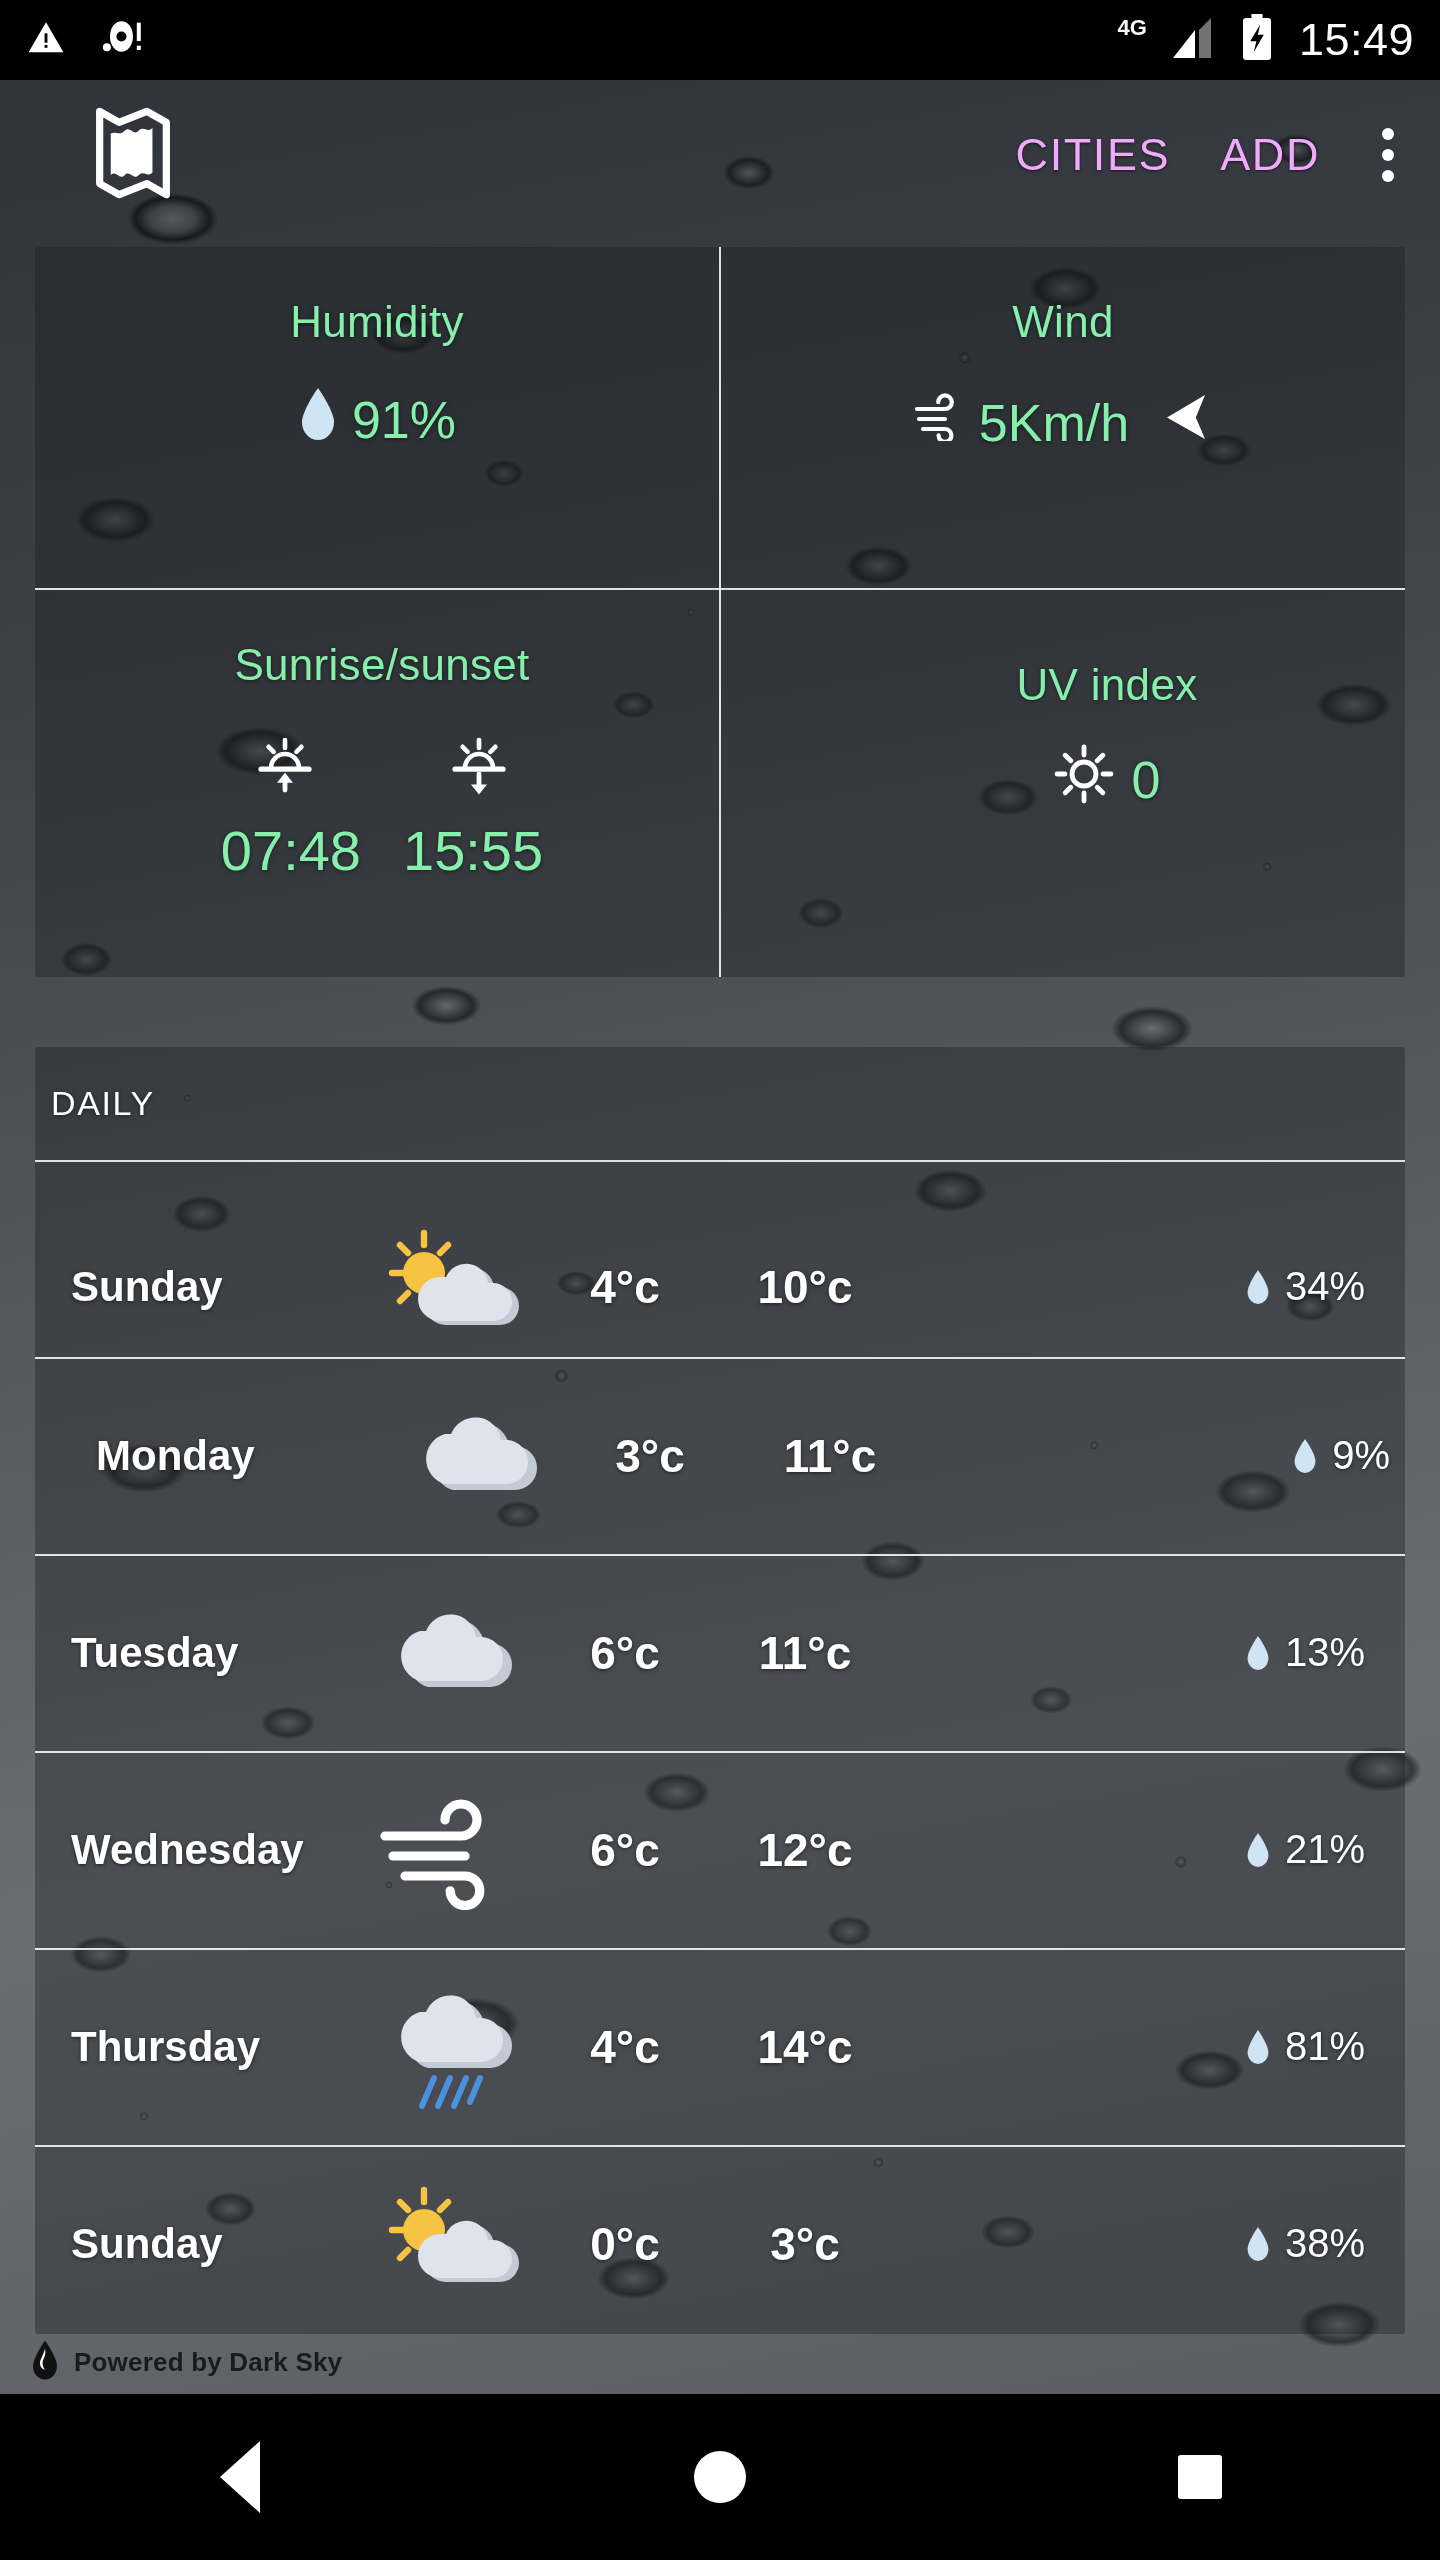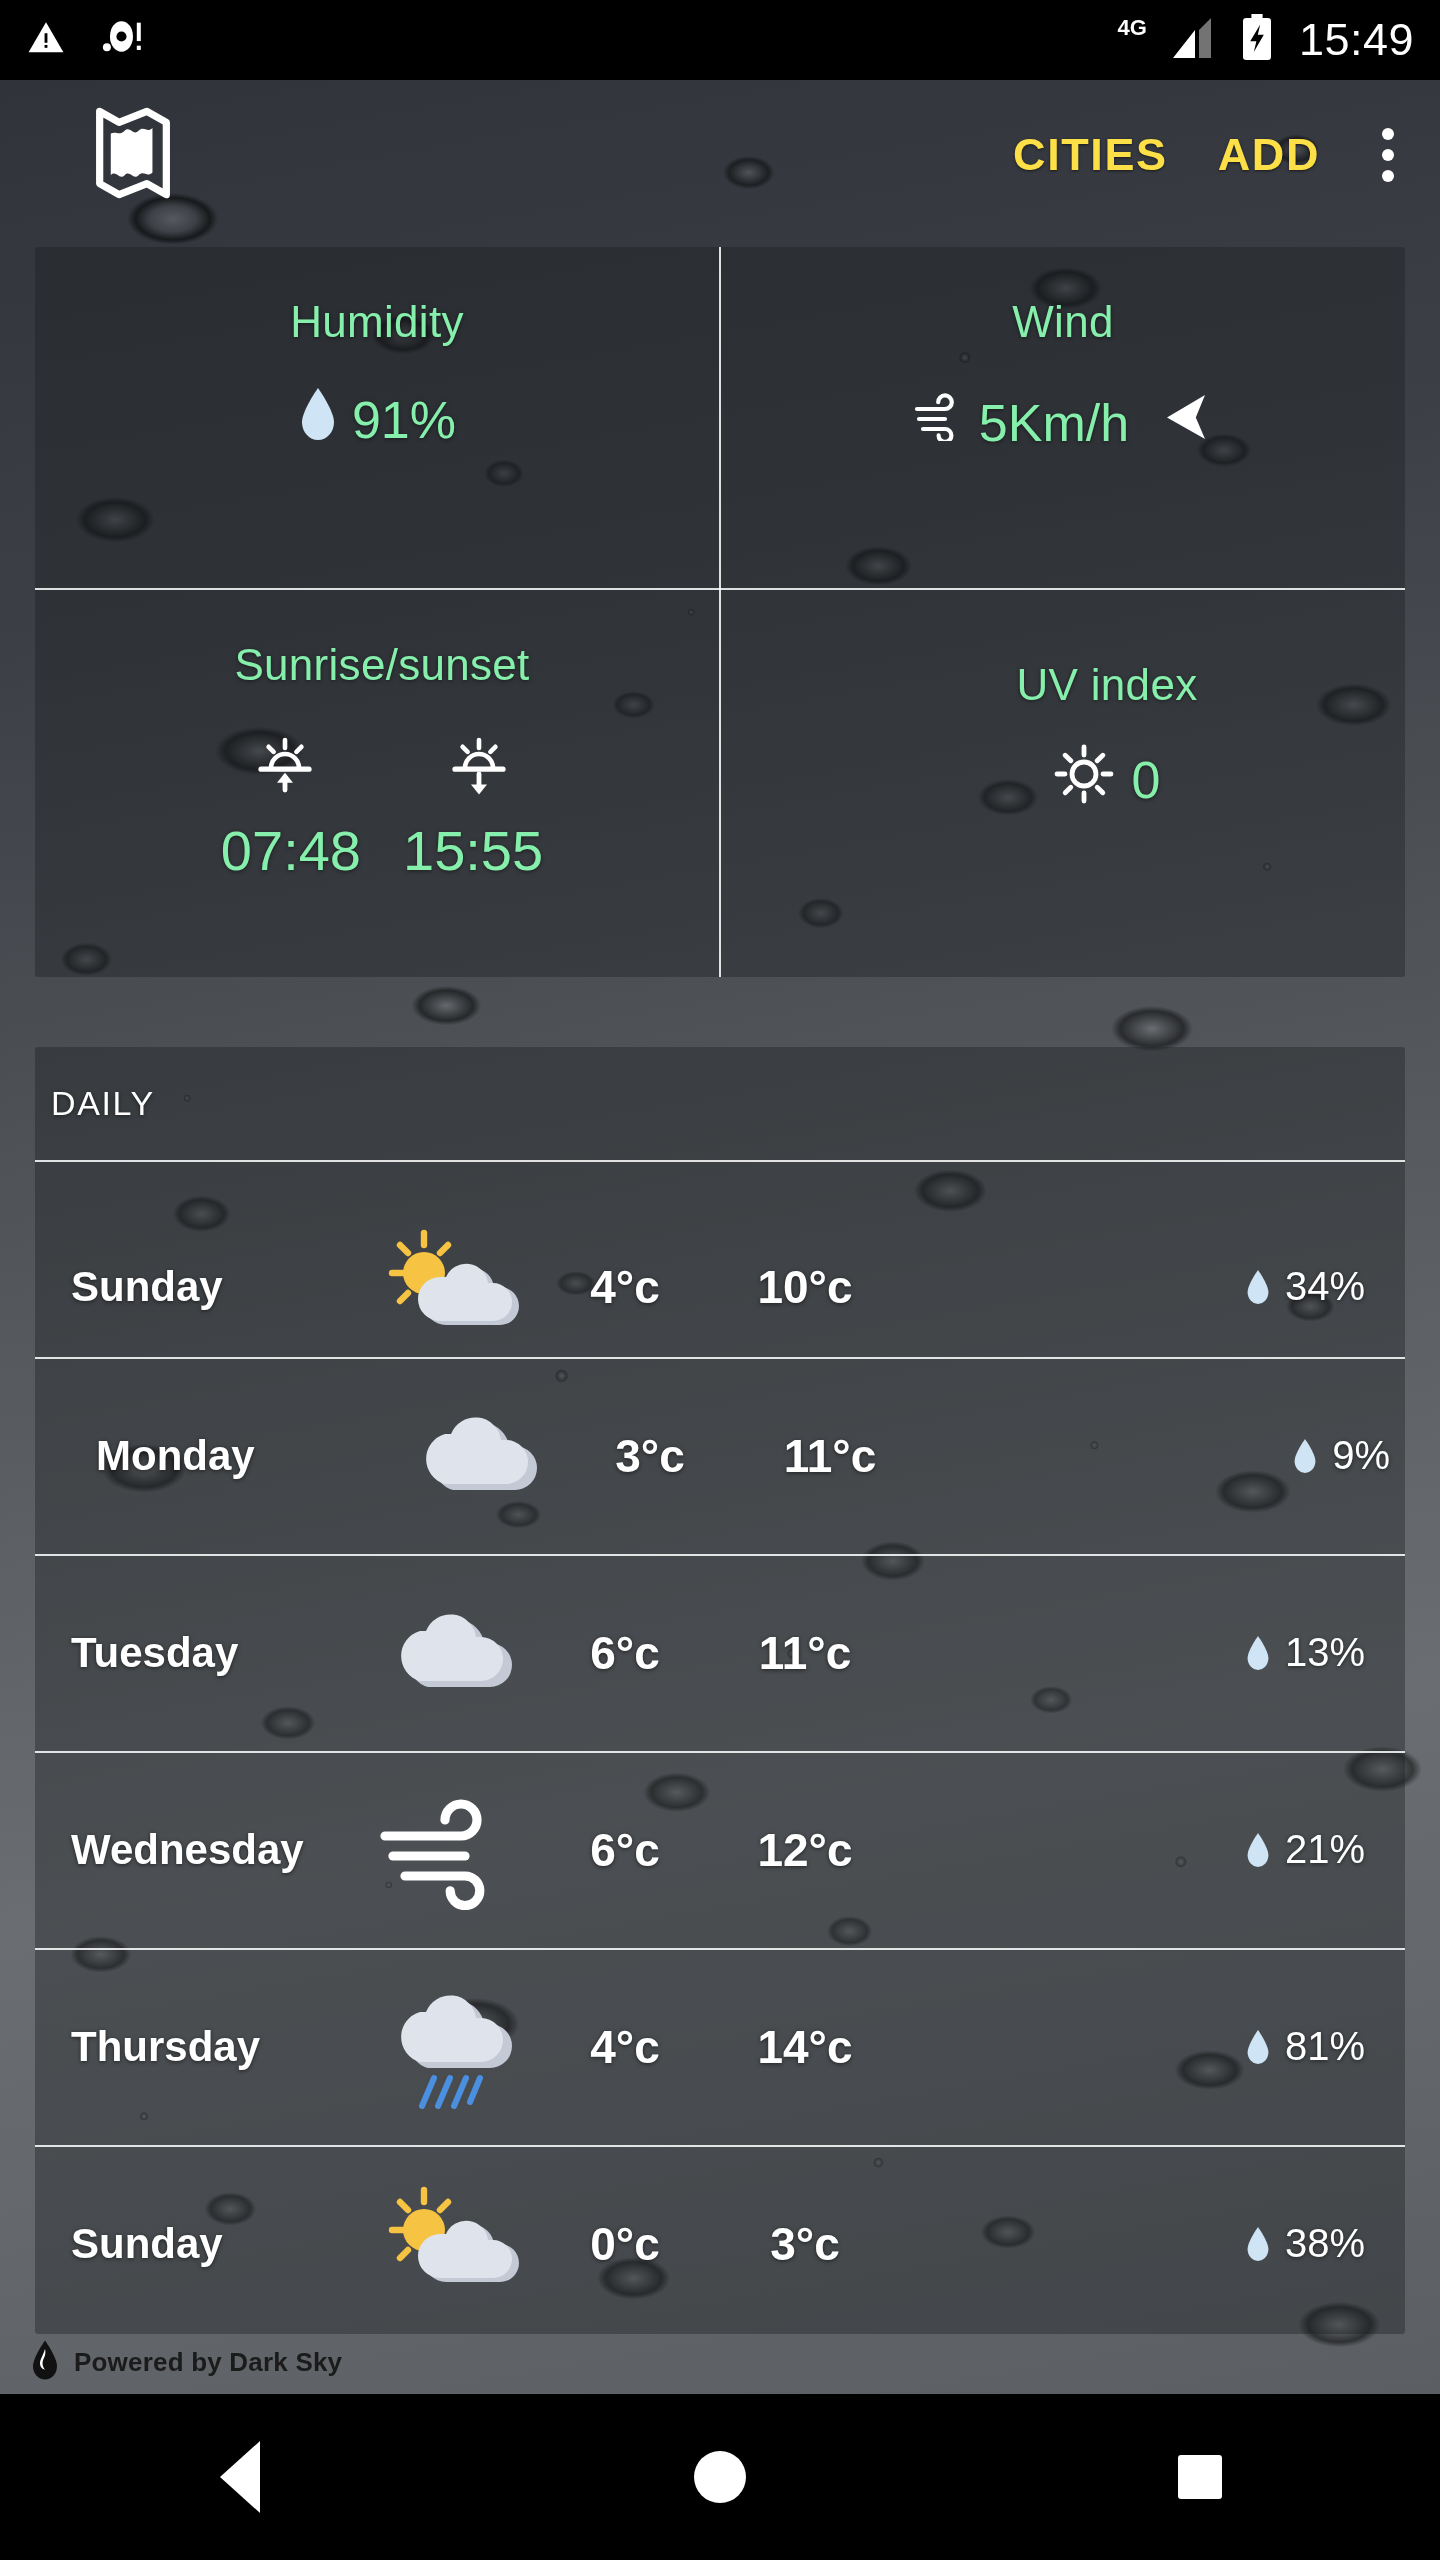--- a/index.html
+++ b/index.html
@@ -89,21 +89,21 @@
   .sb-right{ margin-left:auto; display:flex; align-items:center; gap:26px; padding-right:26px; }
   .sb-time{ font-size:45px; font-weight:400; letter-spacing:.5px; }
   .netlabel{ font-size:22px; font-weight:700; position:relative; top:-12px; margin-right:-6px;}
 
   
   #appbar{
     position:absolute; left:0; top:80px; width:1440px; height:150px;
     display:flex; align-items:center; padding:0 34px 0 90px; color:#fff;
   }
   .appbar-actions{ margin-left:auto; display:flex; align-items:center; gap:50px; }
-  .ab-text{ font-size:45px; font-weight:700; letter-spacing:1.6px; color:#fde047;
+  .ab-text{ font-size:45px; font-weight:400; letter-spacing:1.6px; color:#f0abfc;
             text-shadow:0 1px 3px rgba(0,0,0,.6); }
   .kebab{ display:flex; flex-direction:column; gap:9px; padding:10px 12px; }
   .kebab i{ display:block; width:12px; height:12px; border-radius:50%; background:#fff; }
 
   
   .panel{
     position:absolute; left:35px; width:1370px;
     background:rgba(26,28,31,.38);
     border-radius:3px;
   }

